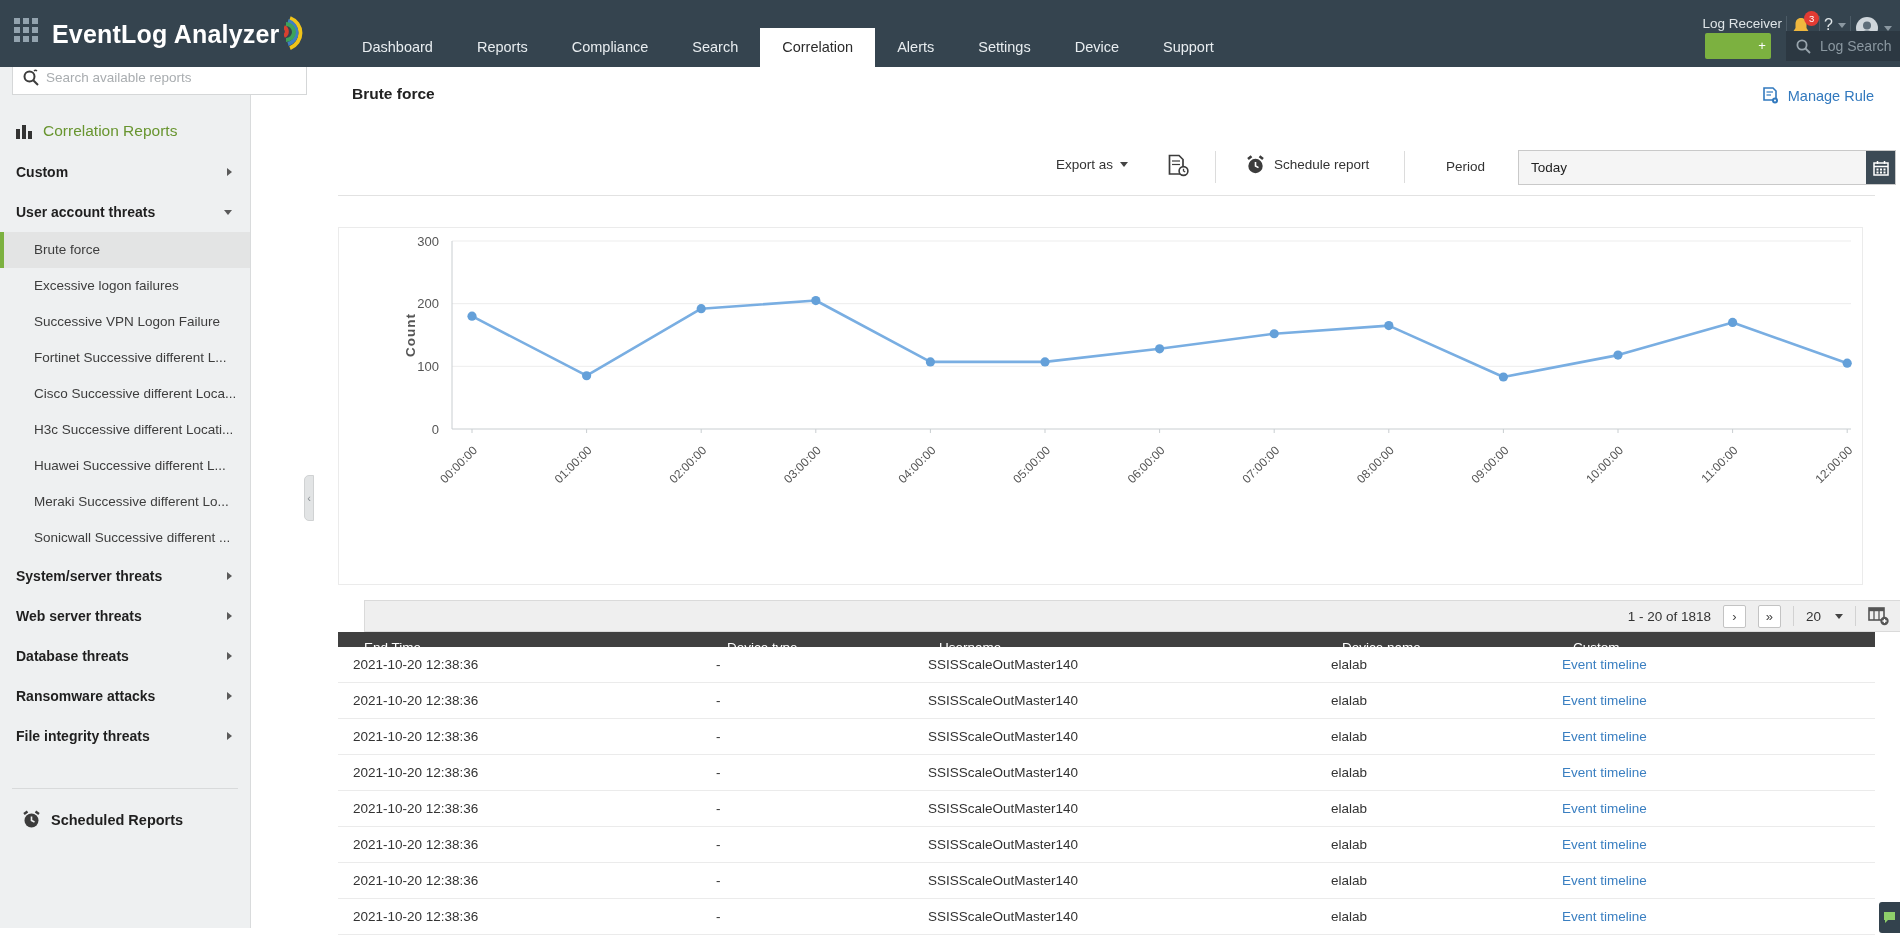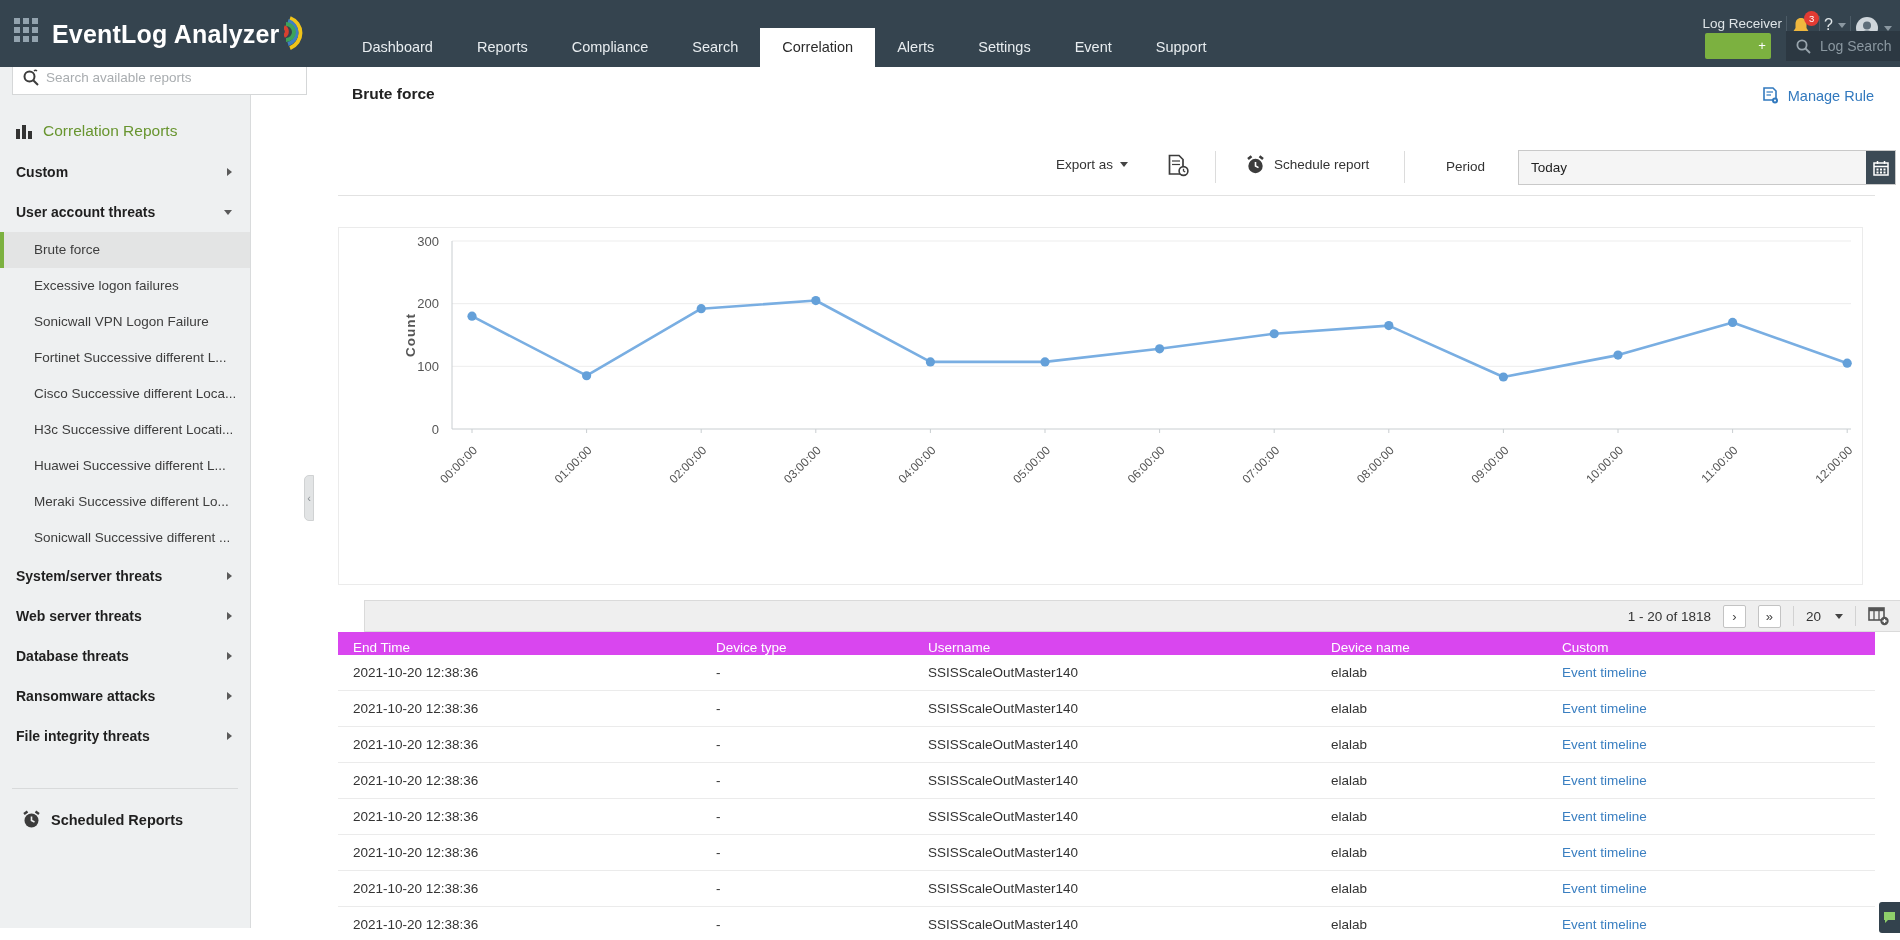--- a/index.html
+++ b/index.html
@@ -98,21 +98,21 @@
                 border:1px solid #dadada; display:flex; align-items:center; justify-content:flex-end;
                 gap:12px; padding-right:10px;margin-left:26px; }
   #page-range { font-size:13.5px; color:#333; }
   .pg-btn { width:23px; height:23px; background:#fff; border:1px solid #c3c3c3; border-radius:2px;
             font-size:13px; color:#444; display:flex; align-items:center; justify-content:center; cursor:pointer; }
   .pg-sep { width:1px; height:20px; background:#d2d2d2; }
   #page-size { display:flex; align-items:center; gap:14px; font-size:13.5px; color:#333; cursor:pointer; }
 
   #data-table { position:absolute; top:565px; left:24px; width:1537px; }
   .t-grid { display:grid; grid-template-columns:363px 212px 403px 231px 1fr; }
-  #table-header { background:#d946ef; height:23px; }
+  #table-header { background:#404040; height:15px;padding-left:11px; }
   #table-header .th { color:#fff; font-size:13.5px; line-height:31px; padding-left:15px; cursor:pointer; }
   .t-row { height:36px; border-bottom:1px solid #ebebeb; background:#fff; }
   .t-row .td { font-size:13.5px; color:#333; line-height:35px; padding-left:15px; white-space:nowrap;
                overflow:hidden; }
   .t-row .td.link { color:#3a7fc1; cursor:pointer; }
 
   #feedback-tab { position:absolute; right:0; top:902px; width:21px; height:31px; background:#33424d;
                   border-radius:3px 0 0 3px; display:flex; align-items:center; justify-content:center;
                   cursor:pointer; z-index:40; }
 </style>
@@ -141,21 +141,21 @@
     </svg>
   </div>
   <div id="nav">
       <div class="nav-tab">Dashboard</div>
       <div class="nav-tab">Reports</div>
       <div class="nav-tab">Compliance</div>
       <div class="nav-tab">Search</div>
       <div class="nav-tab active">Correlation</div>
       <div class="nav-tab">Alerts</div>
       <div class="nav-tab">Settings</div>
-      <div class="nav-tab">Event</div>
+      <div class="nav-tab">Device</div>
       <div class="nav-tab">Support</div>
     </div>
   <div id="topbar-right">
     <span id="log-receiver">Log Receiver</span>
     <span class="tb-sep"></span>
     <span id="bell-wrap">
       <svg width="20" height="22" viewBox="0 0 20 22">
         <path d="M10 2 C6.5 2 4.5 4.6 4.5 8 V12 L2.6 15 H17.4 L15.5 12 V8 C15.5 4.6 13.5 2 10 2 Z" fill="#efb73e"></path>
         <circle cx="10" cy="17.5" r="2.2" fill="#efb73e"></circle>
       </svg>
@@ -209,21 +209,21 @@
       <div class="group-row">
         <span class="group-label">Custom</span>
         <span class="chev-right"></span>
       </div>
       <div class="group-row">
         <span class="group-label">User account threats</span>
         <span class="chev-down"></span>
       </div>
       <div class="tree-item selected">Brute force</div>
       <div class="tree-item">Excessive logon failures</div>
-      <div class="tree-item">Sonicwall VPN Logon Failure</div>
+      <div class="tree-item">Successive VPN Logon Failure</div>
       <div class="tree-item">Fortinet Successive different L...</div>
       <div class="tree-item">Cisco Successive different Loca...</div>
       <div class="tree-item">H3c Successive different Locati...</div>
       <div class="tree-item">Huawei Successive different L...</div>
       <div class="tree-item">Meraki Successive different Lo...</div>
       <div class="tree-item">Sonicwall Successive different ...</div>
       <div class="group-row">
         <span class="group-label">System/server threats</span>
         <span class="chev-right"></span>
       </div>

